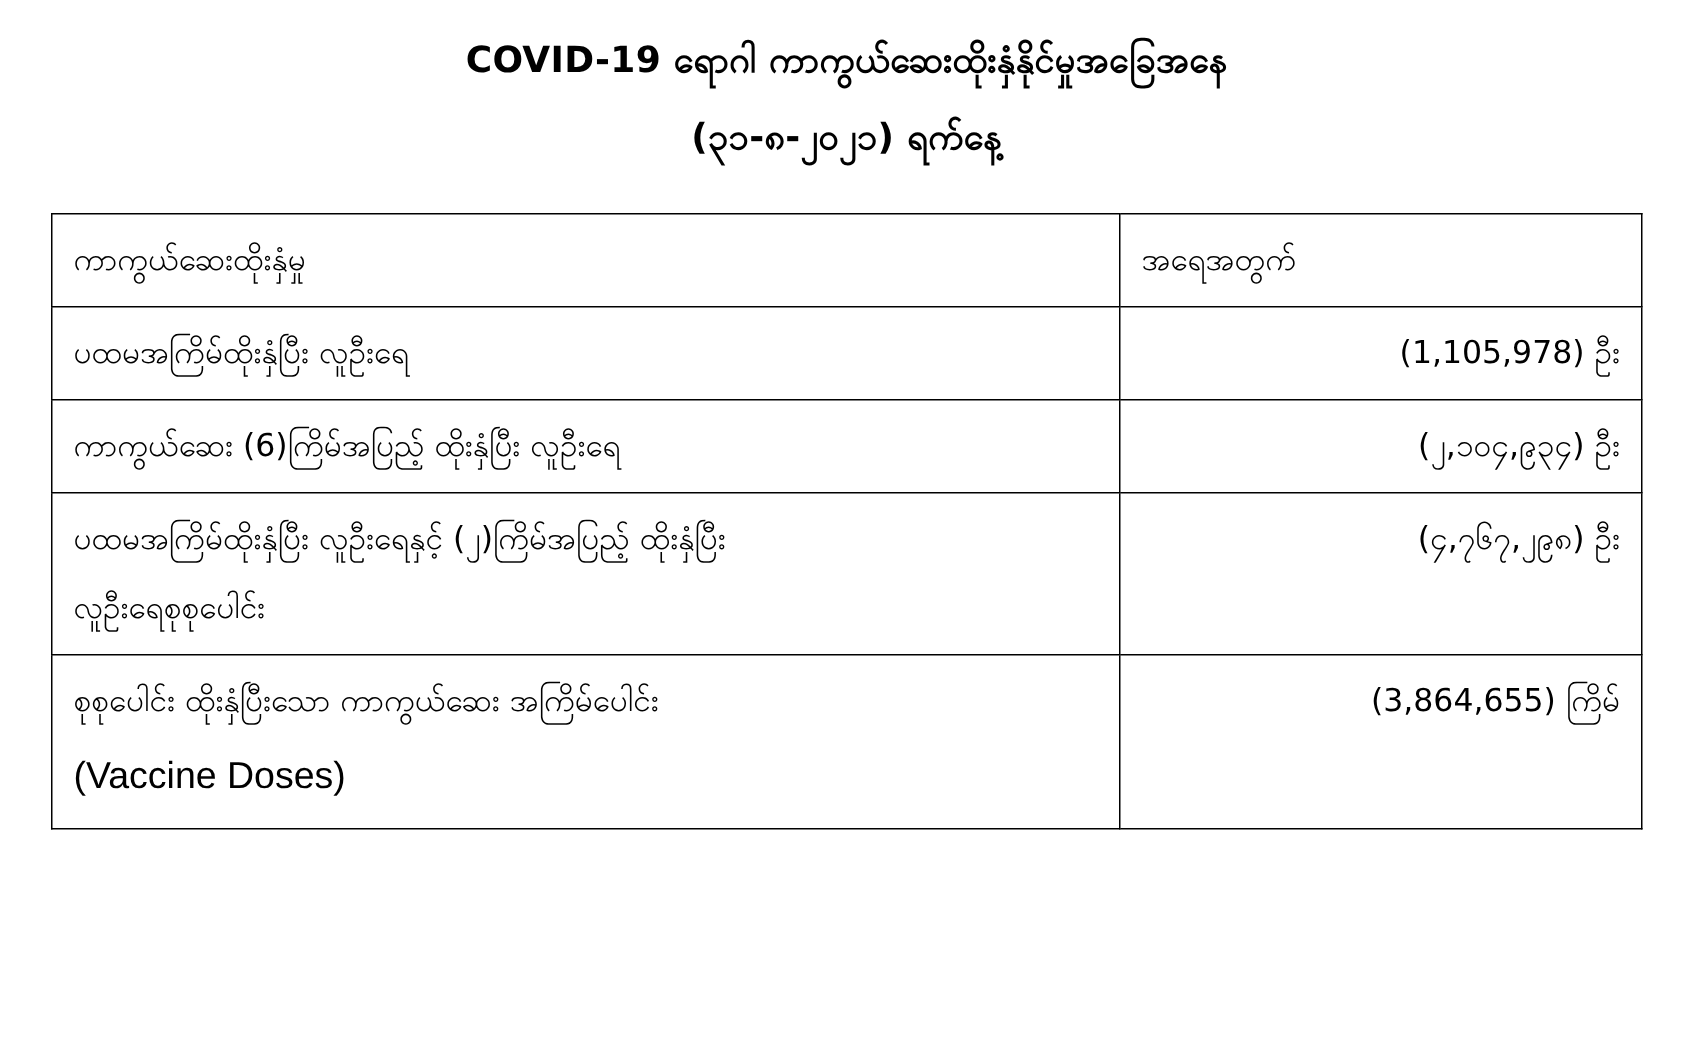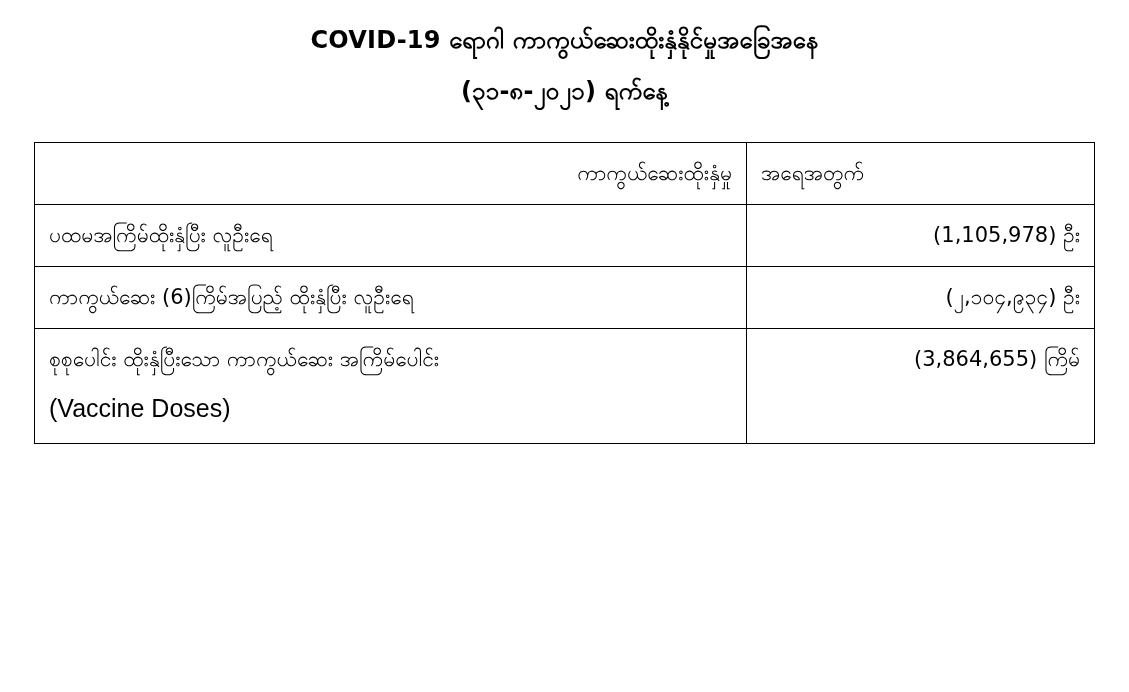--- a/index.html
+++ b/index.html
@@ -45,21 +45,21 @@
     padding: 12px 14px;
     font-size: 21px;
     font-weight: normal;
     vertical-align: top;
     line-height: 1.75;
   }
   col.c-label { width: 712px; }
   col.c-value { width: 348px; }
 
   .hdr-label {
-    text-align: right;
+    text-align: left;
     font-weight: normal;
     font-family: Liberation Serif, serif;
   }
   .hdr-value {
     text-align: left;
     font-weight: normal;
   }
   .cell-label {
     text-align: left;
   }
@@ -105,20 +105,27 @@
         <td class="cell-value">(1,105,978) ဦး</td>
       </tr>
       <tr>
         <td class="cell-label">
           <span>ကာကွယ်ဆေး (6)ကြိမ်အပြည့် ထိုးနှံပြီး လူဦးရေ</span>
         </td>
         <td class="cell-value">(၂,၁၀၄,၉၃၄) ဦး</td>
       </tr>
       <tr>
         <td class="cell-label">
+          <span>ပထမအကြိမ်ထိုးနှံပြီး လူဦးရေနှင့် (၂)ကြိမ်အပြည့် ထိုးနှံပြီး</span>
+          <span class="sub-line">လူဦးရေစုစုပေါင်း</span>
+        </td>
+        <td class="cell-value">(၄,၇၆၇,၂၉၈) ဦး</td>
+      </tr>
+      <tr>
+        <td class="cell-label">
           <span>စုစုပေါင်း ထိုးနှံပြီးသော ကာကွယ်ဆေး အကြိမ်ပေါင်း</span>
           <span class="sub-line latin">(Vaccine Doses)</span>
         </td>
         <td class="cell-value">(3,864,655) ကြိမ်</td>
       </tr>
     </tbody>
   </table>
 
 </div>
 

